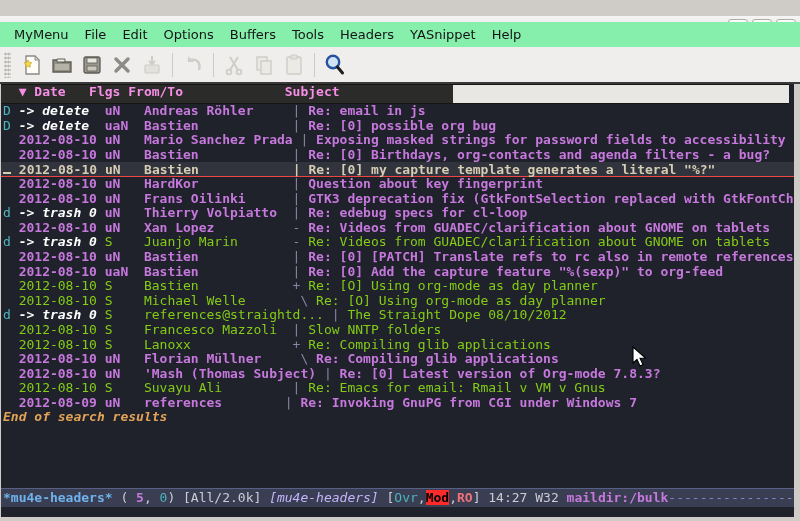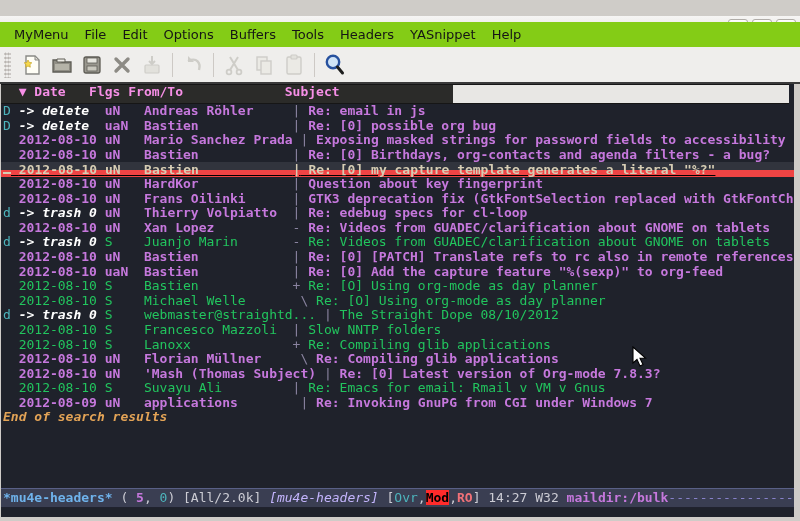--- a/index.html
+++ b/index.html
@@ -10,21 +10,21 @@
   .titlebar { position:absolute; top:16px; left:0; width:800px; height:38px;
     background:linear-gradient(#f6f5f4, #d4d0cd); border-bottom:1px solid #b4b0ac;
     display:flex; align-items:center; justify-content:center; }
   .title-text { font-size:13px; font-weight:bold; color:#2b2b2b; }
   .winbtns { position:absolute; right:4px; top:3px; display:flex; gap:4px; }
   .winbtn { width:20px; height:16px; background:linear-gradient(#fdfdfd,#e4e2e0);
     border:1px solid #b0aca8; border-radius:3px; color:#8e8a86; font-size:10px;
     font-weight:bold; display:flex; align-items:center; justify-content:center; line-height:1; }
 
   .menubar { position:absolute; top:22px; left:0; width:800px; height:25px;
-    background:#84cc16; display:flex; align-items:center; gap:0; padding-left:6px; }
+    background:#86efac; display:flex; align-items:center; gap:0; padding-left:6px; }
   .menu-item { font-size:13px; color:#151515; padding:3px 8px; }
 
   .toolbar { position:absolute; top:47px; left:0; width:800px; height:37px;
     background:#efeeec; border-bottom:2px solid #3a3a3a; display:flex; align-items:center; padding-left:4px; }
   .tb-handle { width:7px; height:26px; margin-right:6px;
     background-image:radial-gradient(#b9b5b1 1px, transparent 1.2px);
     background-size:3px 4px; }
   .tb-btn { width:30px; height:30px; display:flex; align-items:center; justify-content:center; }
   .tb-sep { width:1px; height:24px; background:#cdc9c5; margin:0 5px; }
   .tb-btn svg { display:block; }
@@ -34,24 +34,24 @@
     background:#1f222b; overflow:hidden;
     font-family:"DejaVu Sans Mono", monospace; font-size:13px; line-height:14.6px; }
 
   .header-line { position:absolute; top:0; left:0; width:788px; height:20px;
     background:#e8e7e4; border-top:1px solid #161616; border-bottom:1px solid #161616; }
   .header-line .dark { display:inline-block; width:452px; height:18px; background:#2b2b29;
     color:#f78fe7; font-weight:bold; white-space:pre; padding-left:2px; }
 
   .rows { position:absolute; top:20px; left:0; width:793px; }
   .row { white-space:pre; padding-left:2px; height:14.6px; }
-  .row.current { background:#31343d; border-bottom:7px solid #ef4444;text-decoration:underline; }
+  .row.current { background:#31343d; border-bottom:1px solid #ef4444; }
 
   .c-unread { color:#c678dd; font-weight:bold; }
-  .c-read   { color:#22c55e;text-align:right; }
+  .c-read   { color:#84cc16;text-align:right; }
   .c-teal   { color:#4db5bd; }
   .c-gold   { color:#ffffff; font-style:italic; font-weight:bold; }
   .c-conn   { color:#8a84a0; }
   .c-cur    { color:#d6cdb4; font-weight:bold; }
   .cursor-underscore { display:inline-block; width:8px; height:12px;
     border-bottom:2px solid #d6cdb4; }
 
   .end-marker { color:#e2a356; font-style:italic; white-space:pre; padding-left:2px;font-weight:bold; }
 
   
@@ -187,27 +187,27 @@
       <div class="row current"><span class="cursor-underscore"></span><span> </span><span class="c-cur">2012-08-10</span><span class="c-cur"> </span><span class="c-cur">uN   Bastien            </span><span class="c-cur">|</span><span class="c-cur"> Re: [0] my capture template generates a literal "%?"</span></div>
       <div class="row"><span class="c-unread">  </span><span class="c-unread">2012-08-10</span><span class="c-unread"> </span><span class="c-unread">uN   HardKor            </span><span class="c-conn">|</span><span class="c-unread"> Question about key fingerprint</span></div>
       <div class="row"><span class="c-unread">  </span><span class="c-unread">2012-08-10</span><span class="c-unread"> </span><span class="c-unread">uN   Frans Oilinki      </span><span class="c-conn">|</span><span class="c-unread"> GTK3 deprecation fix (GtkFontSelection replaced with GtkFontChooser)</span></div>
       <div class="row"><span class="c-teal">d </span><span class="c-gold">-&gt; trash 0</span><span class="c-unread"> </span><span class="c-unread">uN   Thierry Volpiatto  </span><span class="c-conn">|</span><span class="c-unread"> Re: edebug specs for cl-loop</span></div>
       <div class="row"><span class="c-unread">  </span><span class="c-unread">2012-08-10</span><span class="c-unread"> </span><span class="c-unread">uN   Xan Lopez          </span><span class="c-conn">-</span><span class="c-unread"> Re: Videos from GUADEC/clarification about GNOME on tablets</span></div>
       <div class="row"><span class="c-teal">d </span><span class="c-gold">-&gt; trash 0</span><span class="c-read"> </span><span class="c-read">S    Juanjo Marin       </span><span class="c-conn">-</span><span class="c-read"> Re: Videos from GUADEC/clarification about GNOME on tablets</span></div>
       <div class="row"><span class="c-unread">  </span><span class="c-unread">2012-08-10</span><span class="c-unread"> </span><span class="c-unread">uN   Bastien            </span><span class="c-conn">|</span><span class="c-unread"> Re: [0] [PATCH] Translate refs to rc also in remote references</span></div>
       <div class="row"><span class="c-unread">  </span><span class="c-unread">2012-08-10</span><span class="c-unread"> </span><span class="c-unread">uaN  Bastien            </span><span class="c-conn">|</span><span class="c-unread"> Re: [0] Add the capture feature "%(sexp)" to org-feed</span></div>
       <div class="row"><span class="c-read">  </span><span class="c-read">2012-08-10</span><span class="c-read"> </span><span class="c-read">S    Bastien            </span><span class="c-conn">+</span><span class="c-read"> Re: [O] Using org-mode as day planner</span></div>
       <div class="row"><span class="c-read">  </span><span class="c-read">2012-08-10</span><span class="c-read"> </span><span class="c-read">S    Michael Welle      </span><span class="c-conn"> \</span><span class="c-read"> Re: [O] Using org-mode as day planner</span></div>
-      <div class="row"><span class="c-teal">d </span><span class="c-gold">-&gt; trash 0</span><span class="c-read"> </span><span class="c-read">S    webmaster@straightd... </span><span class="c-conn">|</span><span class="c-read"> The Straight Dope 08/10/2012</span></div>
+      <div class="row"><span class="c-teal">d </span><span class="c-gold">-&gt; trash 0</span><span class="c-read"> </span><span class="c-read">S    references@straightd... </span><span class="c-conn">|</span><span class="c-read"> The Straight Dope 08/10/2012</span></div>
       <div class="row"><span class="c-read">  </span><span class="c-read">2012-08-10</span><span class="c-read"> </span><span class="c-read">S    Francesco Mazzoli  </span><span class="c-conn">|</span><span class="c-read"> Slow NNTP folders</span></div>
       <div class="row"><span class="c-read">  </span><span class="c-read">2012-08-10</span><span class="c-read"> </span><span class="c-read">S    Lanoxx             </span><span class="c-conn">+</span><span class="c-read"> Re: Compiling glib applications</span></div>
       <div class="row"><span class="c-unread">  </span><span class="c-unread">2012-08-10</span><span class="c-unread"> </span><span class="c-unread">uN   Florian Müllner    </span><span class="c-conn"> \</span><span class="c-unread"> Re: Compiling glib applications</span></div>
       <div class="row"><span class="c-unread">  </span><span class="c-unread">2012-08-10</span><span class="c-unread"> </span><span class="c-unread">uN   'Mash (Thomas Subject) </span><span class="c-conn">|</span><span class="c-unread"> Re: [0] Latest version of Org-mode 7.8.3?</span></div>
       <div class="row"><span class="c-read">  </span><span class="c-read">2012-08-10</span><span class="c-read"> </span><span class="c-read">S    Suvayu Ali         </span><span class="c-conn">|</span><span class="c-read"> Re: Emacs for email: Rmail v VM v Gnus</span></div>
-      <div class="row"><span class="c-unread">  </span><span class="c-unread">2012-08-09</span><span class="c-unread"> </span><span class="c-unread">uN   applications        </span><span class="c-conn">|</span><span class="c-unread"> Re: Invoking GnuPG from CGI under Windows 7</span></div>
+      <div class="row"><span class="c-unread">  </span><span class="c-unread">2012-08-09</span><span class="c-unread"> </span><span class="c-unread">uN   references        </span><span class="c-conn">|</span><span class="c-unread"> Re: Invoking GnuPG from CGI under Windows 7</span></div>
       <div class="end-marker">End of search results</div>
     </div>
   <div class="modeline" id="modeline"><span class="m-blue">*mu4e-headers*</span><span class="m-default"> ( </span><span class="m-magenta">5</span><span class="m-default">, </span><span class="m-teal">0</span><span class="m-default">) </span><span class="m-default">[All/2.0k] </span><span class="m-khaki">[mu4e-headers]</span><span class="m-default"> [</span><span class="m-teal">Ovr</span><span class="m-default">,</span><span class="m-mod">Mod</span><span class="m-default">,</span><span class="m-salmon">RO</span><span class="m-default">] </span><span class="m-default">14:27 W32 </span><span class="m-magenta">maildir:/bulk</span><span class="m-dashes">--------------------------------</span></div>
   <div class="echo-area"></div>
 </div>
 
 <div class="frame-right"></div>
 <div class="frame-bottom"></div>
 
 <div class="mouse-cursor">

